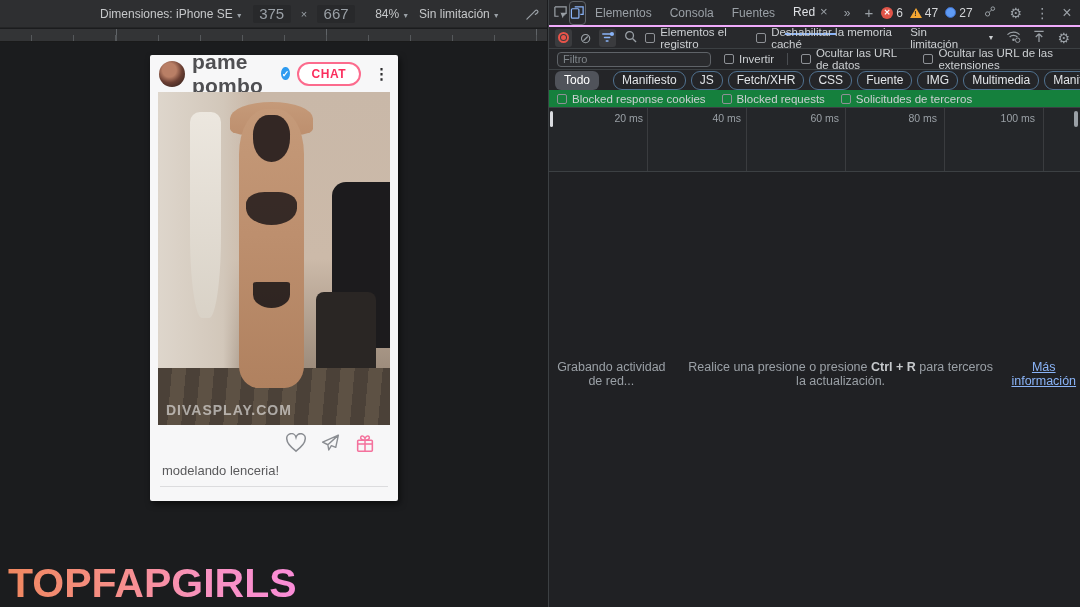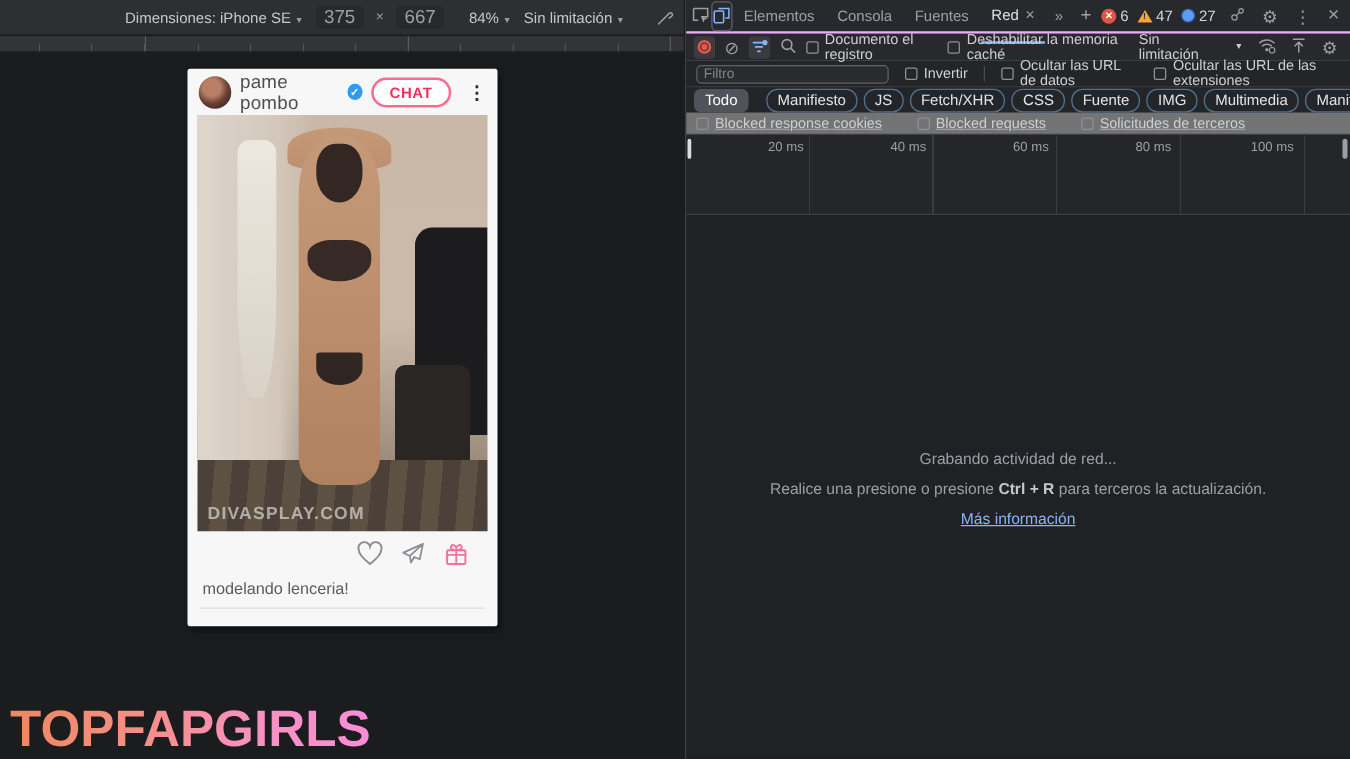--- a/index.html
+++ b/index.html
@@ -29,21 +29,21 @@
   .canvas { position:absolute; left:0; top:42px; width:547px; height:565px; background:#1b1c1e; }
 
   
   .post-card { position:absolute; left:150px; top:13px; width:248px; height:446px;
     background:#f7f7f8; border-radius:2px; box-shadow:2px 3px 6px rgba(0,0,0,.55);
     display:flex; flex-direction:column; }
   .post-header { height:37px; display:flex; align-items:center; padding:0 9px; gap:7px; }
   .avatar { width:26px; height:26px; border-radius:50%;
     background:radial-gradient(circle at 40% 35%, #b97f66 0 30%, #6b3f33 55%, #241a18 100%);
     flex:0 0 auto; }
-  .author { font-size:15px; font-weight:400; color:#4f4f52; letter-spacing:.2px; }
+  .author { font-size:21px; font-weight:700; color:#4f4f52; letter-spacing:.2px; }
   .verified { width:13px; height:13px; border-radius:50%; background:#2e9bf0; color:#fff;
     font-size:9px; display:flex; align-items:center; justify-content:center; font-weight:700; }
   .chat-btn { margin-left:auto; border:2px solid #fc6b8d; color:#fb2d5d; font-weight:700;
     font-size:12px; letter-spacing:.5px; border-radius:15px; padding:3px 13px; background:#fff;
     cursor:pointer; }
   .post-kebab { color:#2d2d2f; font-size:15px; font-weight:700; margin-left:6px; cursor:pointer; }
   .post-photo { position:relative; margin:0 8px; height:333px; overflow:hidden;
     background:linear-gradient(180deg,#c9b8a8 0%,#ccbaa9 50%,#9c8b7b 84%,#6e6154 100%); }
   .ph-wall-left { position:absolute; left:0; top:0; width:40%; height:86%;
     background:linear-gradient(90deg,#ded6cc 0%,#d2c7ba 70%,rgba(210,199,186,0)); }
@@ -128,33 +128,33 @@
   .filter-input::placeholder { color:#80868b; }
   .vsep { width:1px; height:12px; background:#4a4d51; }
 
   .chips-row { height:20px; background:#242528; display:flex; align-items:center; gap:5px;
     padding:0 6px; font-size:12px; }
   .chip { border:1px solid #50718f; color:#e2e5e8; border-radius:9px; padding:1.5px 8px;
     cursor:pointer; white-space:nowrap; }
   .chip.selected { border-color:transparent; background:#50535a; color:#fff; border-radius:6px; }
   .chip-sep { width:1px; height:12px; background:#4a4d51; margin:0 2px; }
 
-  .cookies-row { height:18px; background:#737373; border-bottom:1px solid #3c4043;
-    display:flex; align-items:center; gap:28px; padding:0 8px;text-decoration:underline; }
+  .cookies-row { height:18px; background:#15803d; border-bottom:1px solid #3c4043;
+    display:flex; align-items:center; gap:16px; padding:0 8px; }
 
   .timeline { position:relative; height:64px; background:#242629; border-bottom:1px solid #3c4043;
     background-image:repeating-linear-gradient(90deg, transparent 0 98px, #3a3c3f 98px 99px); }
   .tick { position:absolute; top:4px; font-size:10.5px; color:#9aa0a6; }
   .tl-handle { position:absolute; left:1px; top:3px; width:3px; height:16px; background:#dadce0;
     border-radius:2px; cursor:ew-resize; }
   .tl-scroll { position:absolute; right:2px; top:3px; width:4px; height:16px; background:#9aa0a6;
     border-radius:2px; cursor:pointer; }
 
   .net-empty { position:absolute; left:0; right:0; top:172px; bottom:0; text-align:center; }
-  .empty-inner { margin-top:188px; display:flex; flex-direction:column; gap:10px; }
+  .empty-inner { margin-top:188px; display:flex; flex-direction:row; gap:10px; }
   .empty-l1 { font-size:12.5px; color:#9aa0a6; }
   .empty-l2 { font-size:12.5px; color:#9aa0a6; }
   .empty-l2 b { color:#c6c9cc; }
   .empty-link { font-size:12.5px; color:#8ab4f8; text-decoration:underline; cursor:pointer; }
 
   svg { flex:0 0 auto; }
 </style>
 </head>
 <body>
 
@@ -303,21 +303,21 @@
           </svg>
       </span>
       <span class="glyph-btn">
         <svg width="13" height="13" viewBox="0 0 14 14">
             <circle cx="6" cy="6" r="4.2" fill="none" stroke="#9aa0a6" stroke-width="1.4"></circle>
             <path d="M9.2 9.2 L13 13" stroke="#9aa0a6" stroke-width="1.4"></path>
           </svg>
       </span>
       <span class="cb-group">
         <span class="cb"></span>
-        <span class="cb-lab">Documento el registro</span>
+        <span class="cb-lab">Elementos el registro</span>
       </span>
       <span class="cb-group">
         <span class="cb"></span>
         <span class="cb-lab">Deshabilitar la memoria caché</span>
       </span>
       <span class="throttle-select">
         <span>Sin limitación</span>
         <span class="dd-caret" style="font-size:7px;color:#cdd0d3">▼</span>
       </span>
       <span class="net-right">

